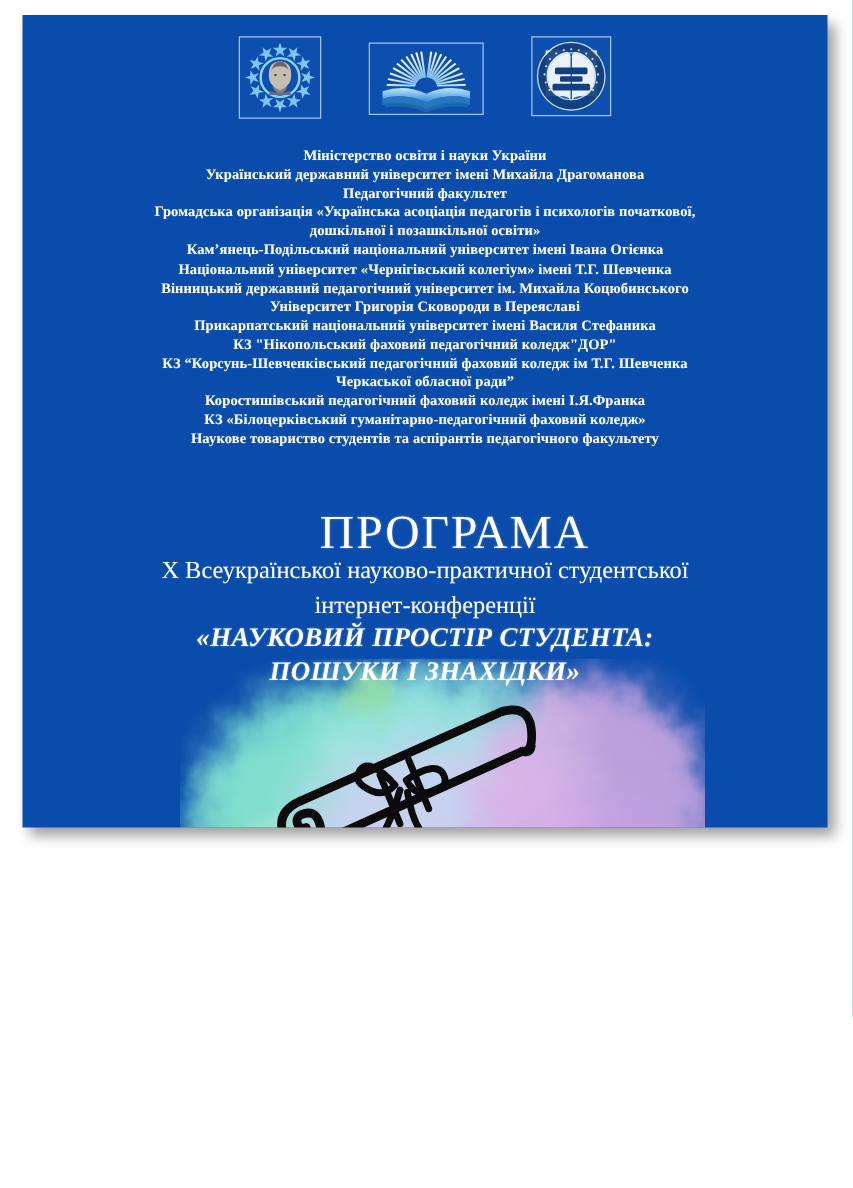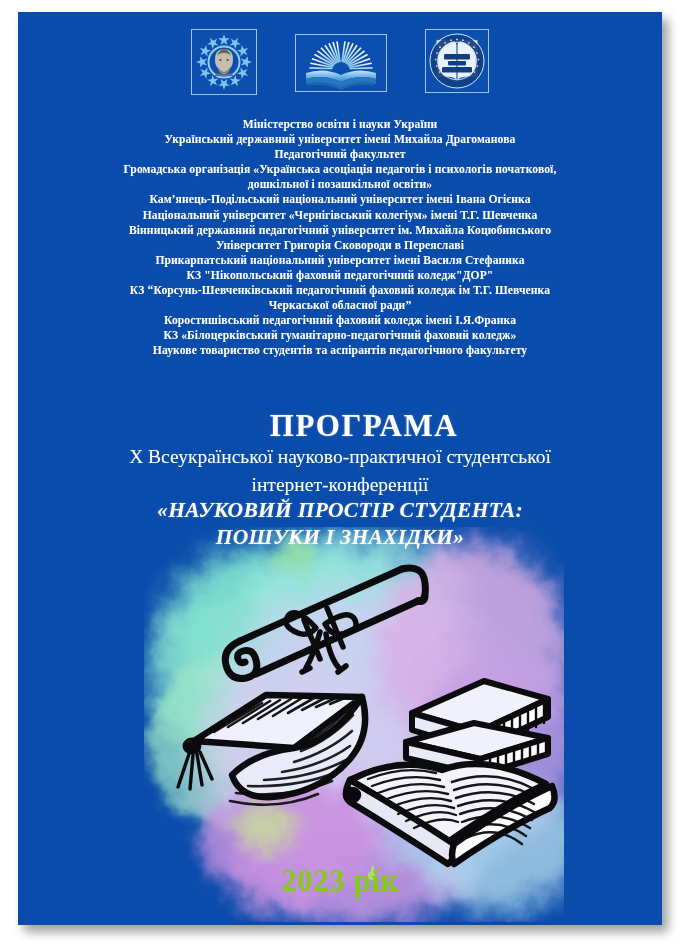--- a/index.html
+++ b/index.html
@@ -20,21 +20,21 @@
     position: relative;
     width: 682px;
     height: 950px;
     background: #ffffff;
   }
   .sheet {
     position: absolute;
     left: 18px;
     top: 12px;
     width: 644px;
-    height: 913px;
+    height: 650px;
     background: #0a4cab;
     box-shadow: 6px 7px 10px rgba(0,0,0,0.38);
     overflow: hidden;
   }
 
   
   .logo-row {
     position: absolute;
     top: 17px;
     left: 0;
@@ -78,22 +78,22 @@
   .title-block {
     position: absolute;
     top: 398px;
     left: 0;
     width: 644px;
     text-align: center;
     color: #ffffff;
     z-index: 5;
   }
   .t-program {
-    font-size: 31px;
-    font-weight: bold;
+    font-size: 38px;
+    font-weight: normal;
     letter-spacing: 1.6px;
     line-height: 32px;
     text-shadow: 0 0 2px rgba(255,255,255,0.35);
     padding-left: 48px;
   }
   .t-sub {
     font-size: 19.5px;
     font-weight: normal;
     line-height: 24.5px;
     margin-top: 3px;

